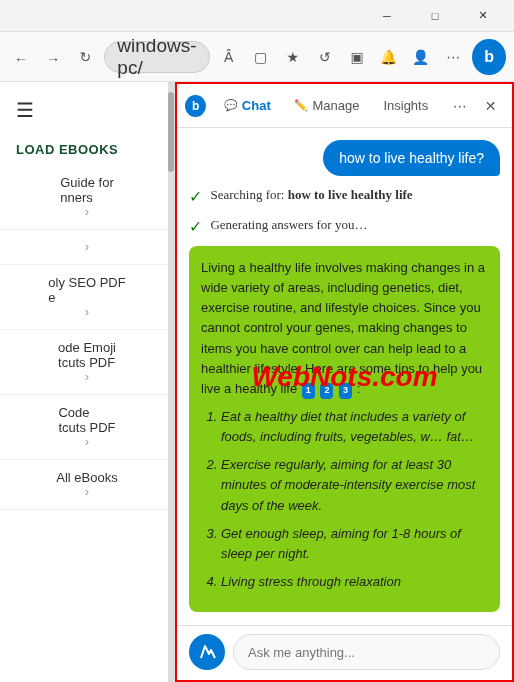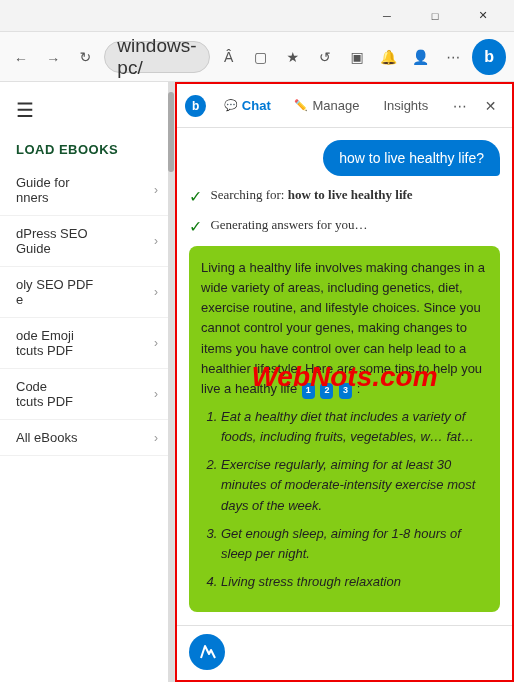--- a/index.html
+++ b/index.html
@@ -128,20 +128,21 @@
     }
     .sidebar-item {
       display: flex;
       align-items: center;
       justify-content: space-between;
       padding: 10px 16px;
       font-size: 13px;
       color: #333;
       cursor: pointer;
       border-bottom: 1px solid #f0f0f0;
+      flex-direction: column;
     }
     .sidebar-item-chevron { color: #999; font-size: 12px; }
 
     
     .bing-panel {
       flex: 1;
       background: #fff;
       display: flex;
       flex-direction: column;
       border: 2px solid #e00;
@@ -344,21 +345,20 @@
     <div class="sidebar-scroll">
       <div class="sidebar-scroll-thumb"></div>
     </div>
     <div class="hamburger">☰</div>
     <div class="sidebar-section-title">LOAD EBOOKS</div>
     <div class="sidebar-item">
       <span>Guide for<br>nners</span>
       <span class="sidebar-item-chevron">›</span>
     </div>
     <div class="sidebar-item">
-      <span>dPress SEO<br>Guide</span>
       <span class="sidebar-item-chevron">›</span>
     </div>
     <div class="sidebar-item">
       <span>oly SEO PDF<br>e</span>
       <span class="sidebar-item-chevron">›</span>
     </div>
     <div class="sidebar-item">
       <span>ode Emoji<br>tcuts PDF</span>
       <span class="sidebar-item-chevron">›</span>
     </div>
@@ -440,16 +440,17 @@
         </ol>
       </div>
     </div>
 
     <div class="input-area">
       <div class="bing-input-icon">
         <svg width="20" height="20" viewBox="0 0 20 20" fill="none">
           <path d="M4 16 L8 4 L12 12 L14 8 L18 16" stroke="white" stroke-width="2" stroke-linejoin="round" fill="none"></path>
         </svg>
       </div>
+      <input class="input-field" type="text" placeholder="Ask me anything..." style="">
     </div>
 
   </div>
 </div>
 
 </body></html>

